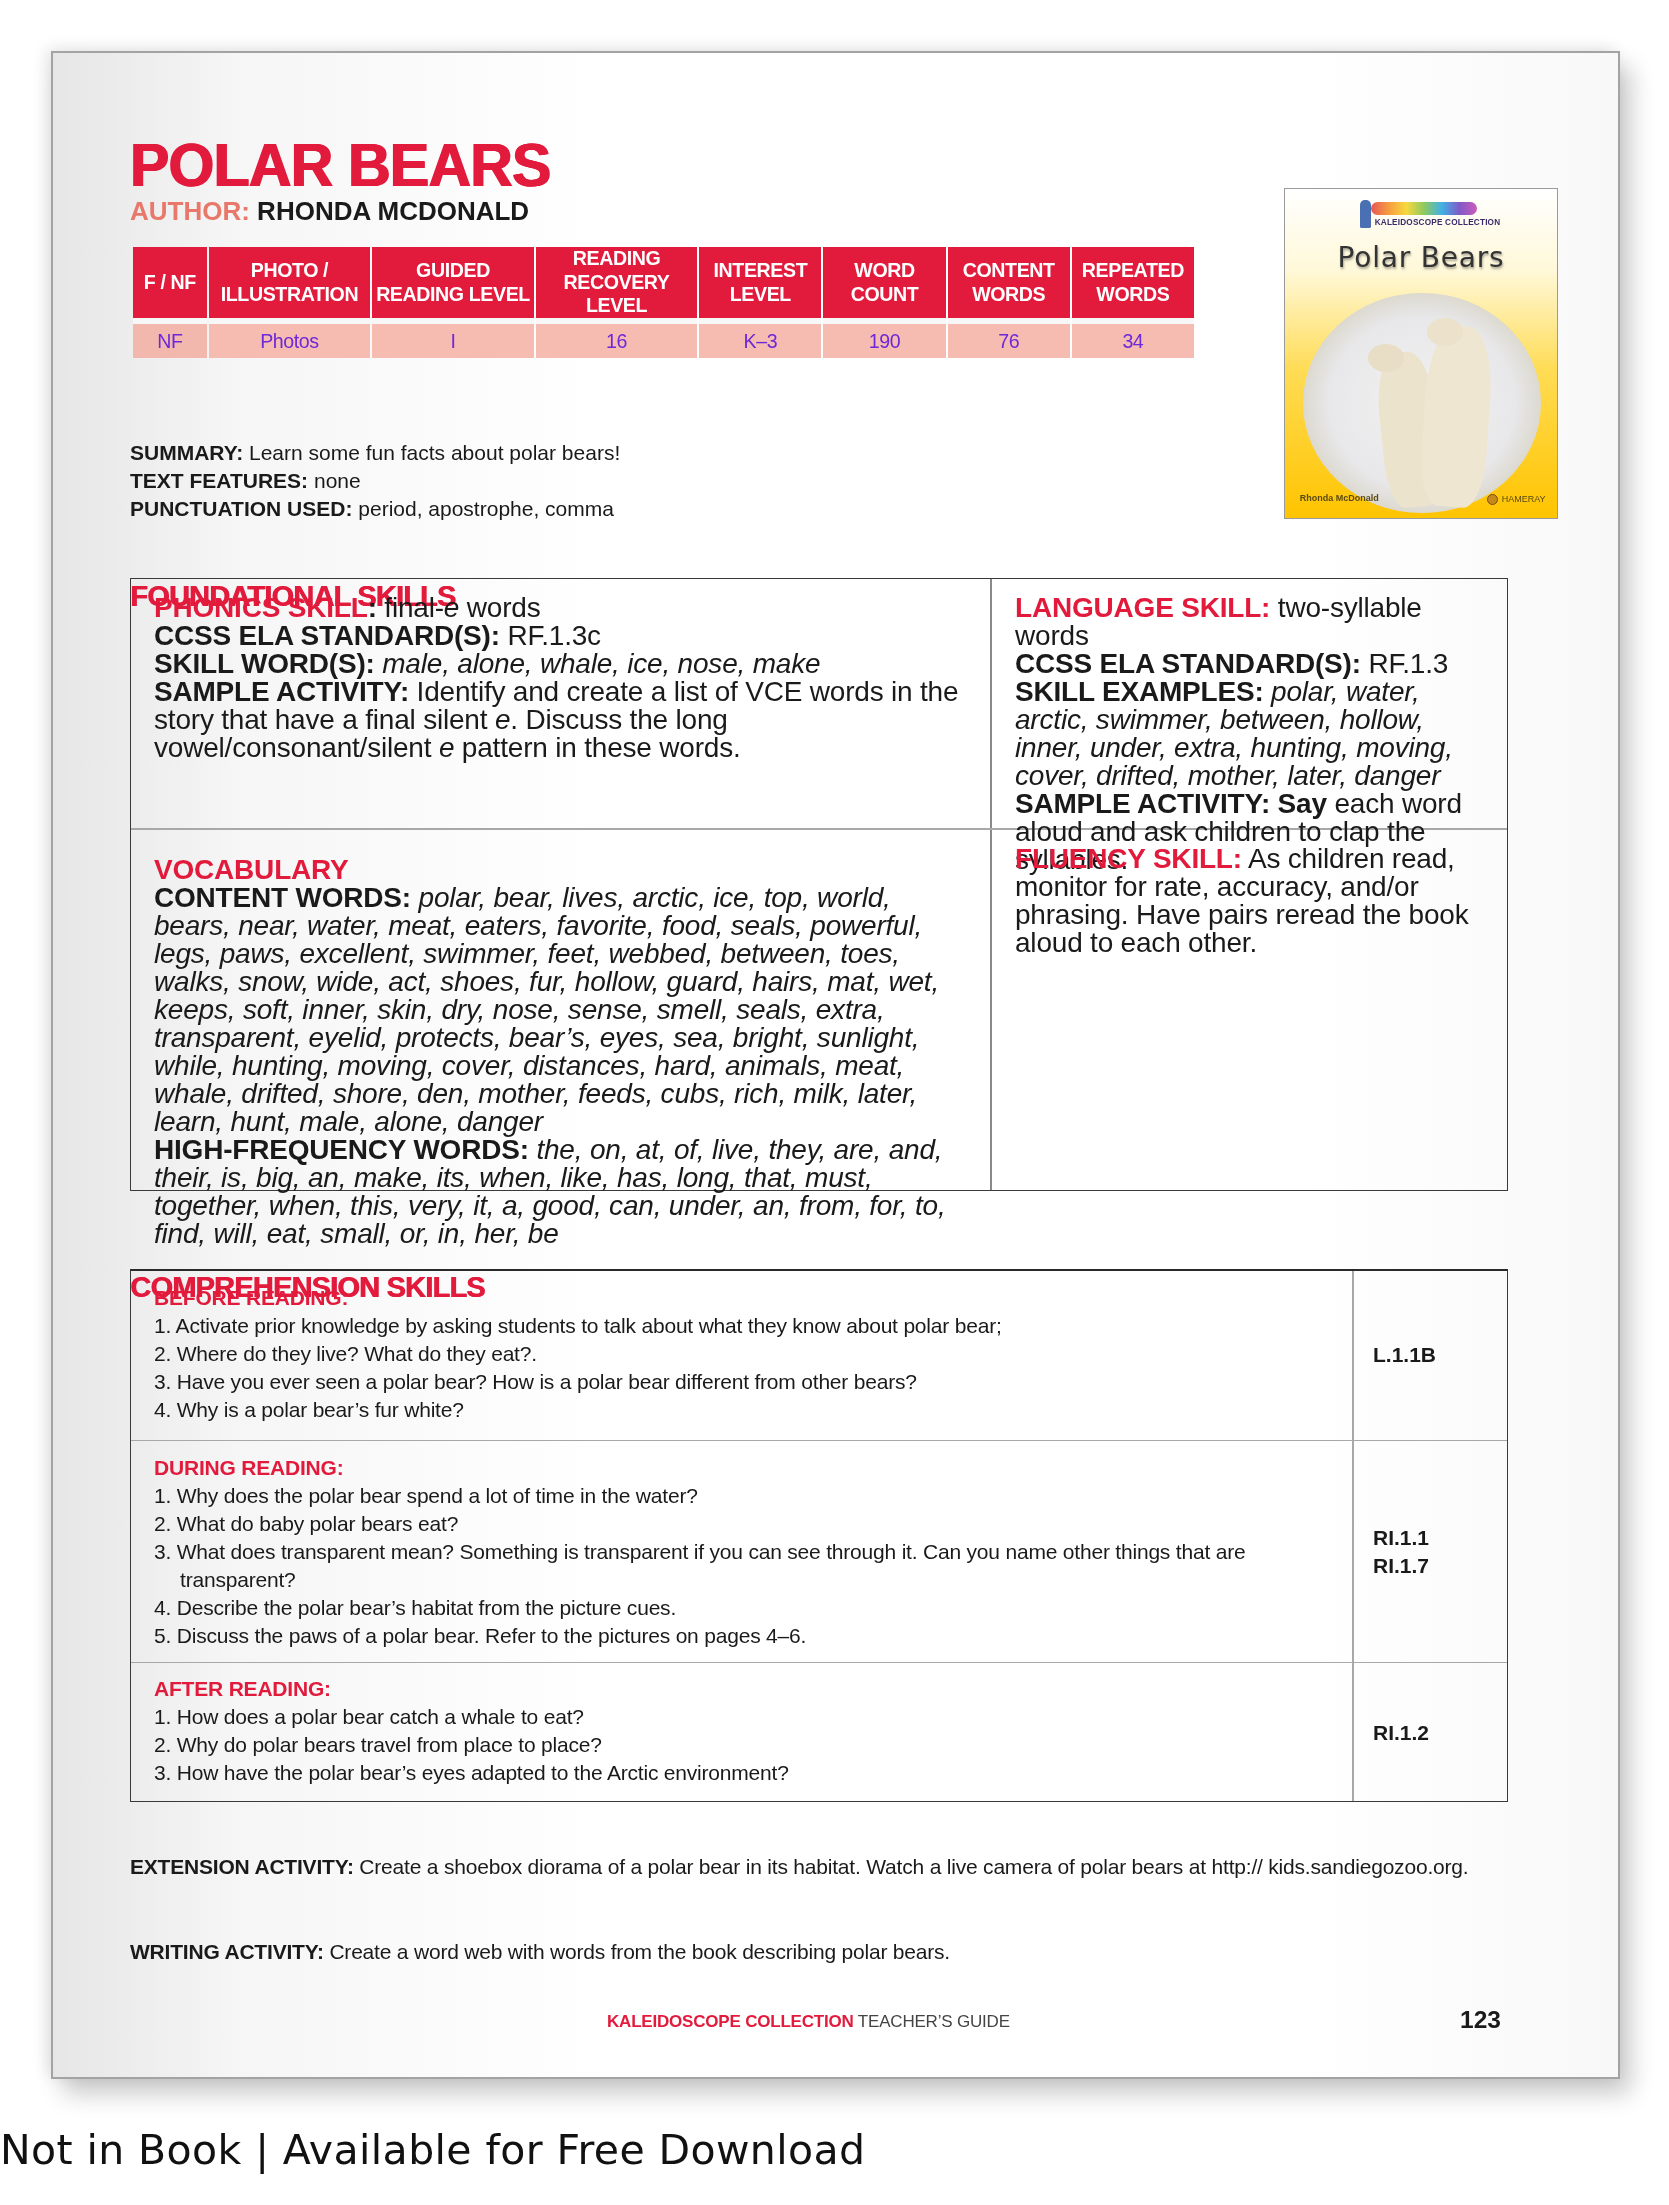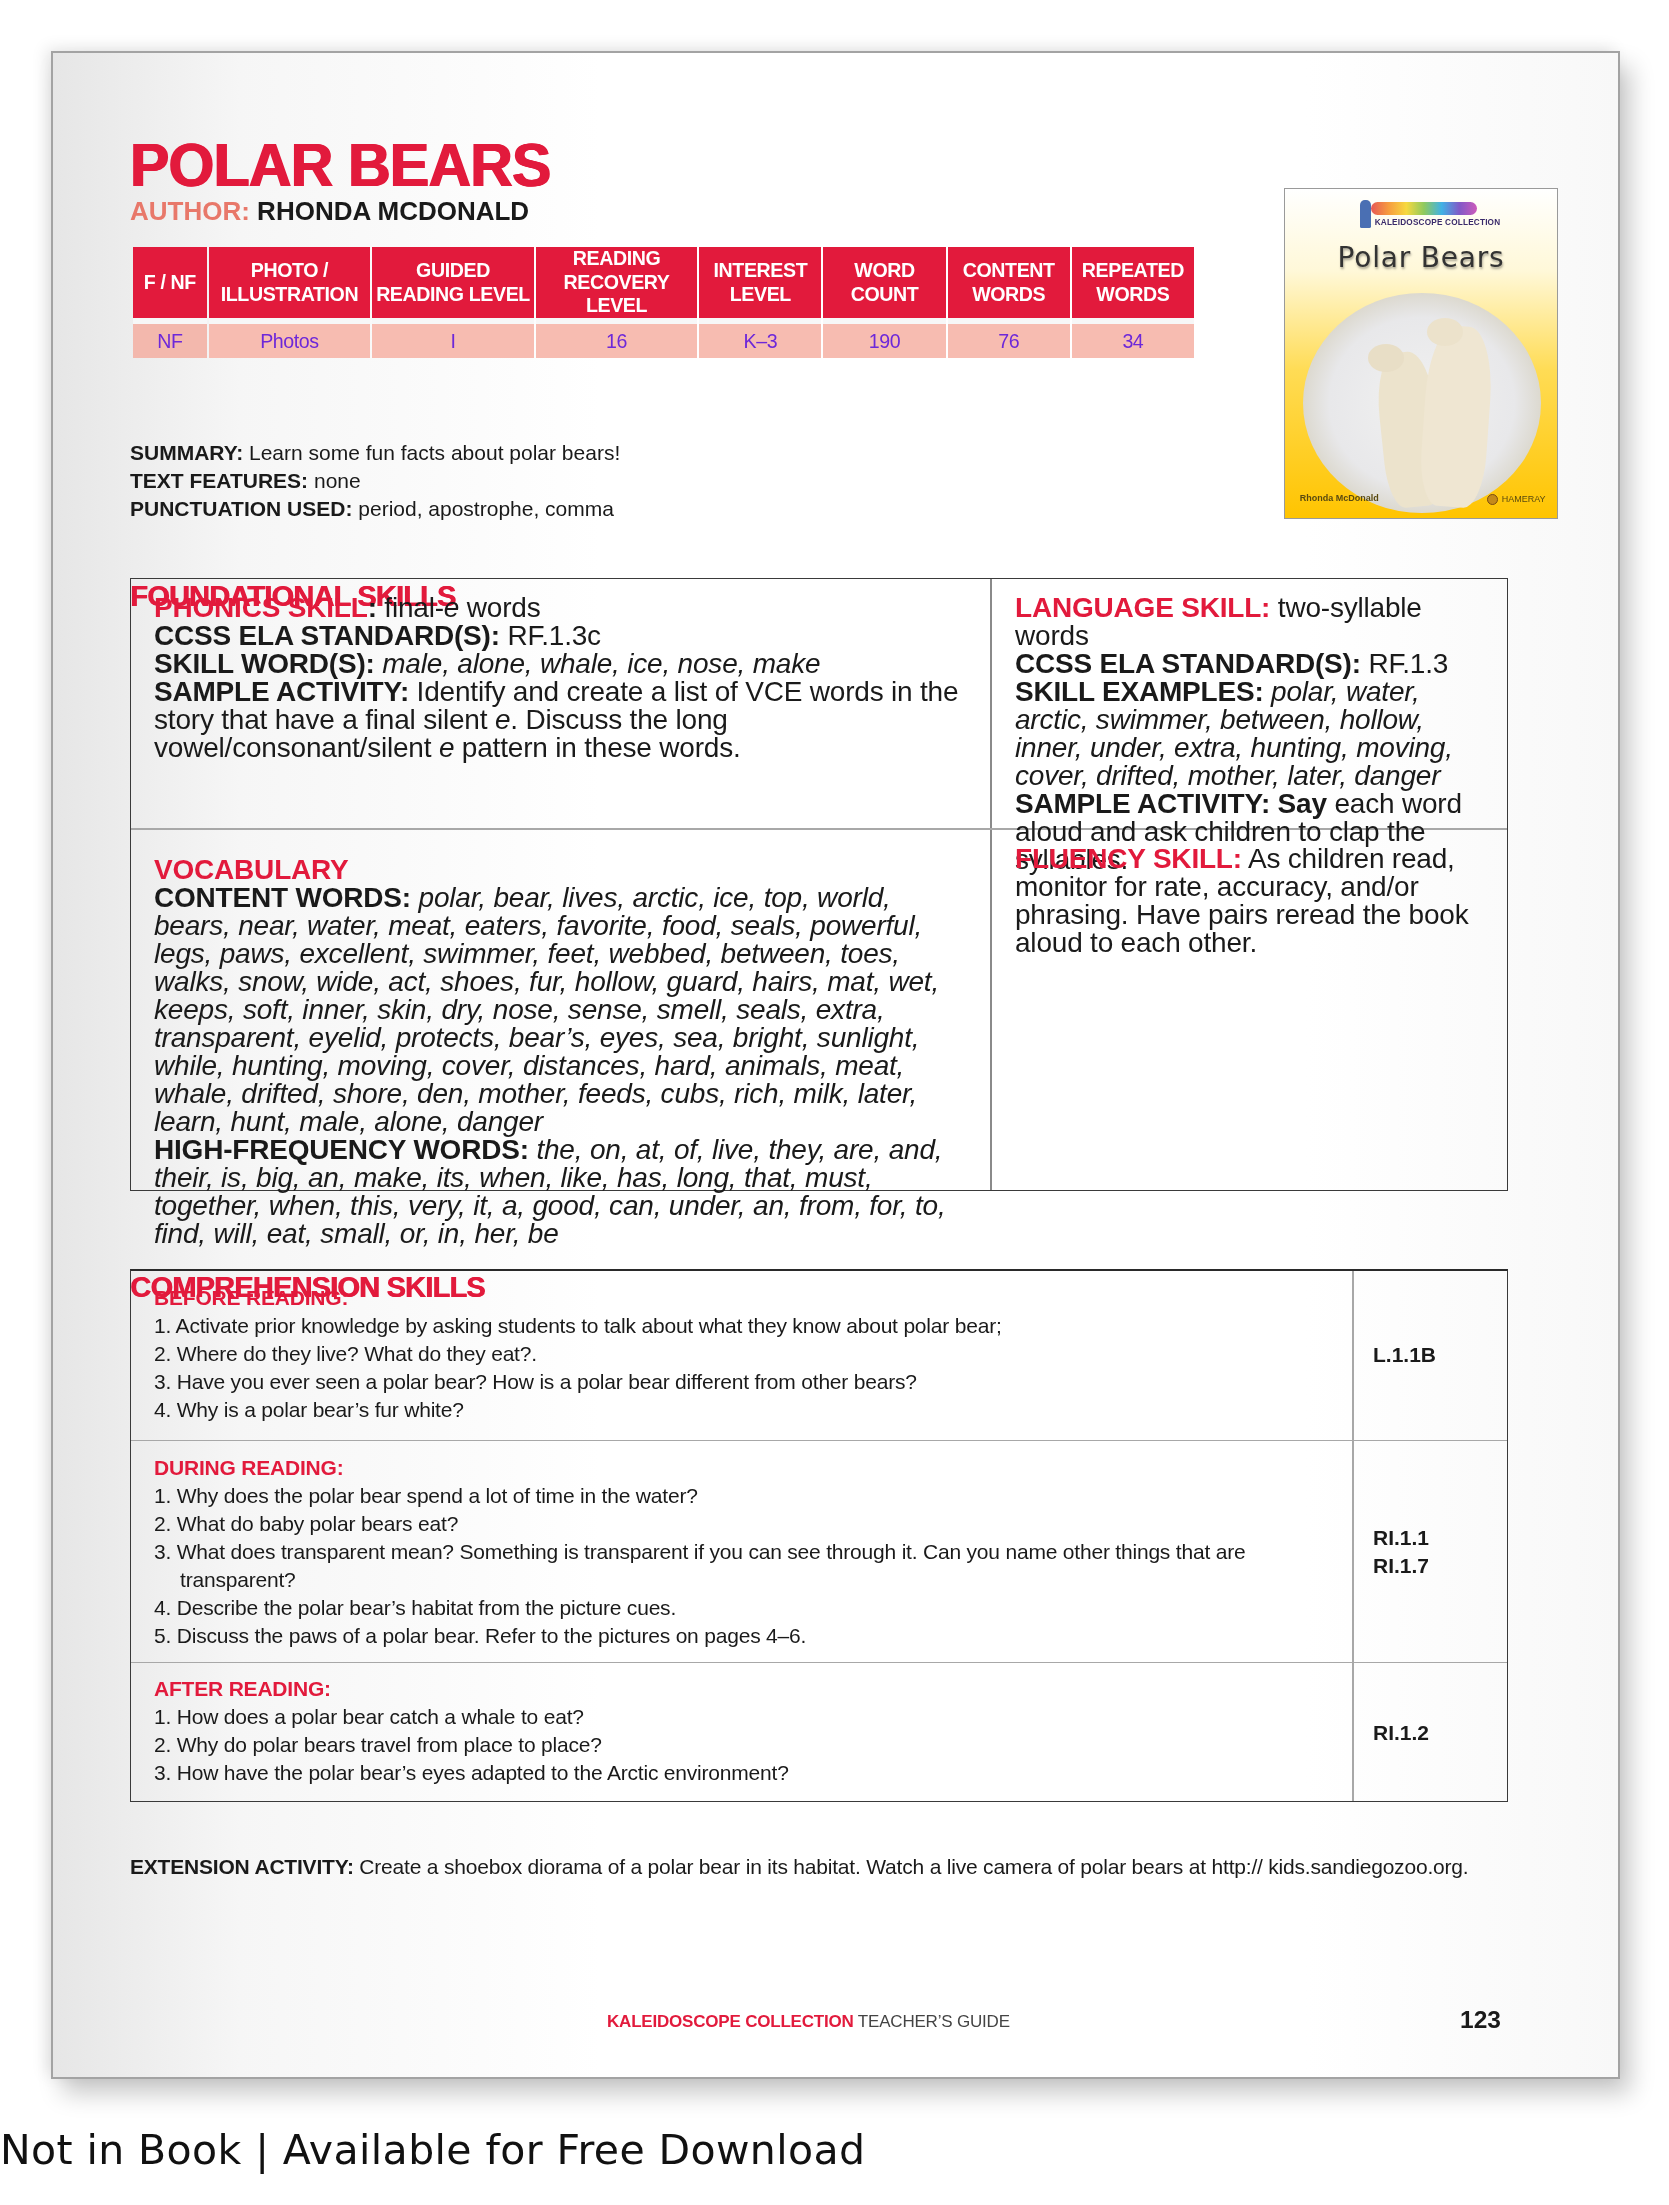--- a/index.html
+++ b/index.html
@@ -252,20 +252,23 @@
         <div class="item">2. Why do polar bears travel from place to place?</div>
         <div class="item">3. How have the polar bear’s eyes adapted to the Arctic environment?</div>
       </div>
       <div class="std" style="top:57px">RI.1.2</div>
     </div>
   </div>
 
   <div class="ext" style="left:77px; top:1800px;">
     <b>EXTENSION ACTIVITY:</b><span> Create a shoebox diorama of a polar bear in its habitat. Watch a live camera of polar bears at http:// kids.sandiegozoo.org.</span>
   </div>
+  <div class="writing" style="left:77px; top:1885px;">
+    <b>WRITING ACTIVITY:</b><span> Create a word web with words from the book describing polar bears.</span>
+  </div>
 
   <div class="footer" style="left:554px; top:1959px;">
     <span class="brand">KALEIDOSCOPE COLLECTION</span><span class="rest"> TEACHER’S GUIDE</span>
   </div>
   <div class="pagenum" style="left:1407px; top:1953px;">123</div>
 </div>
 
 <div class="banner">Not in Book | Available for Free Download</div>
 
 

